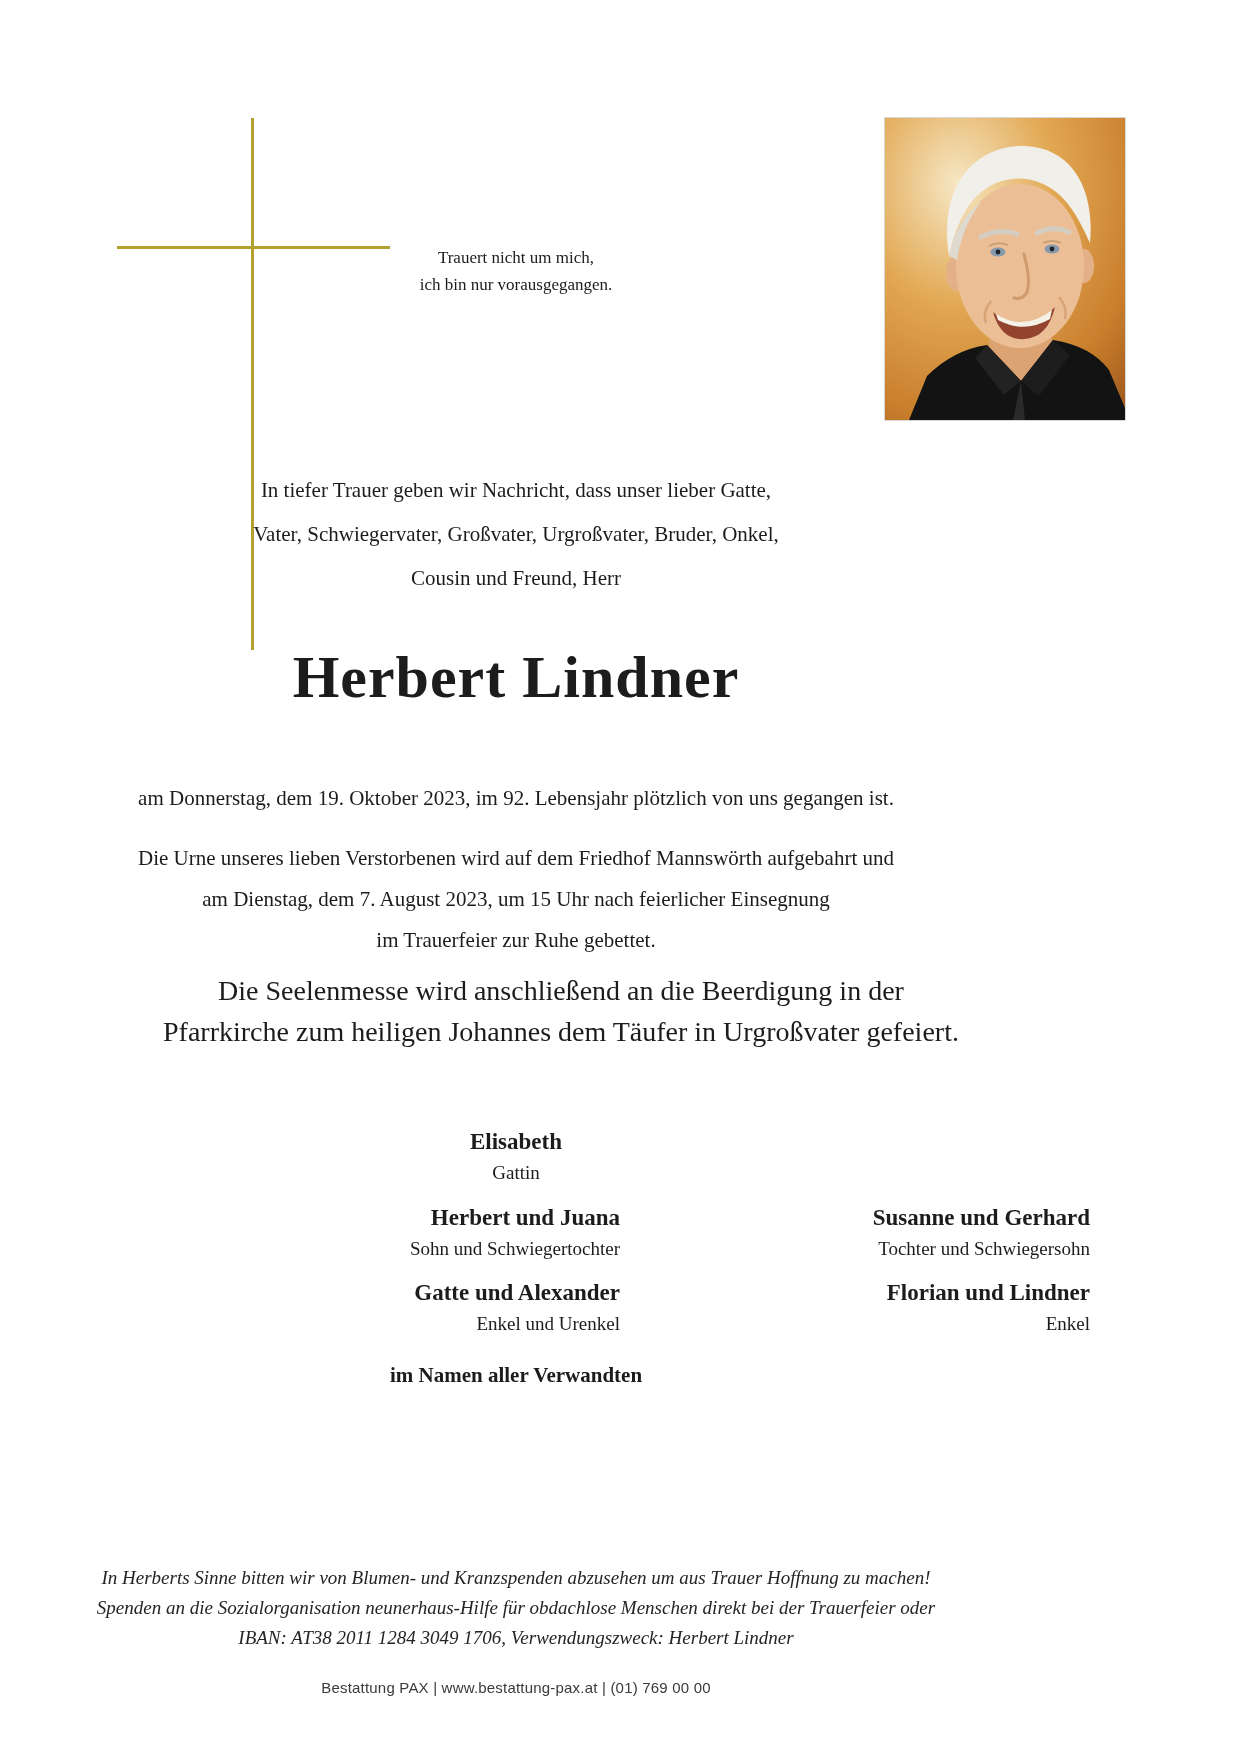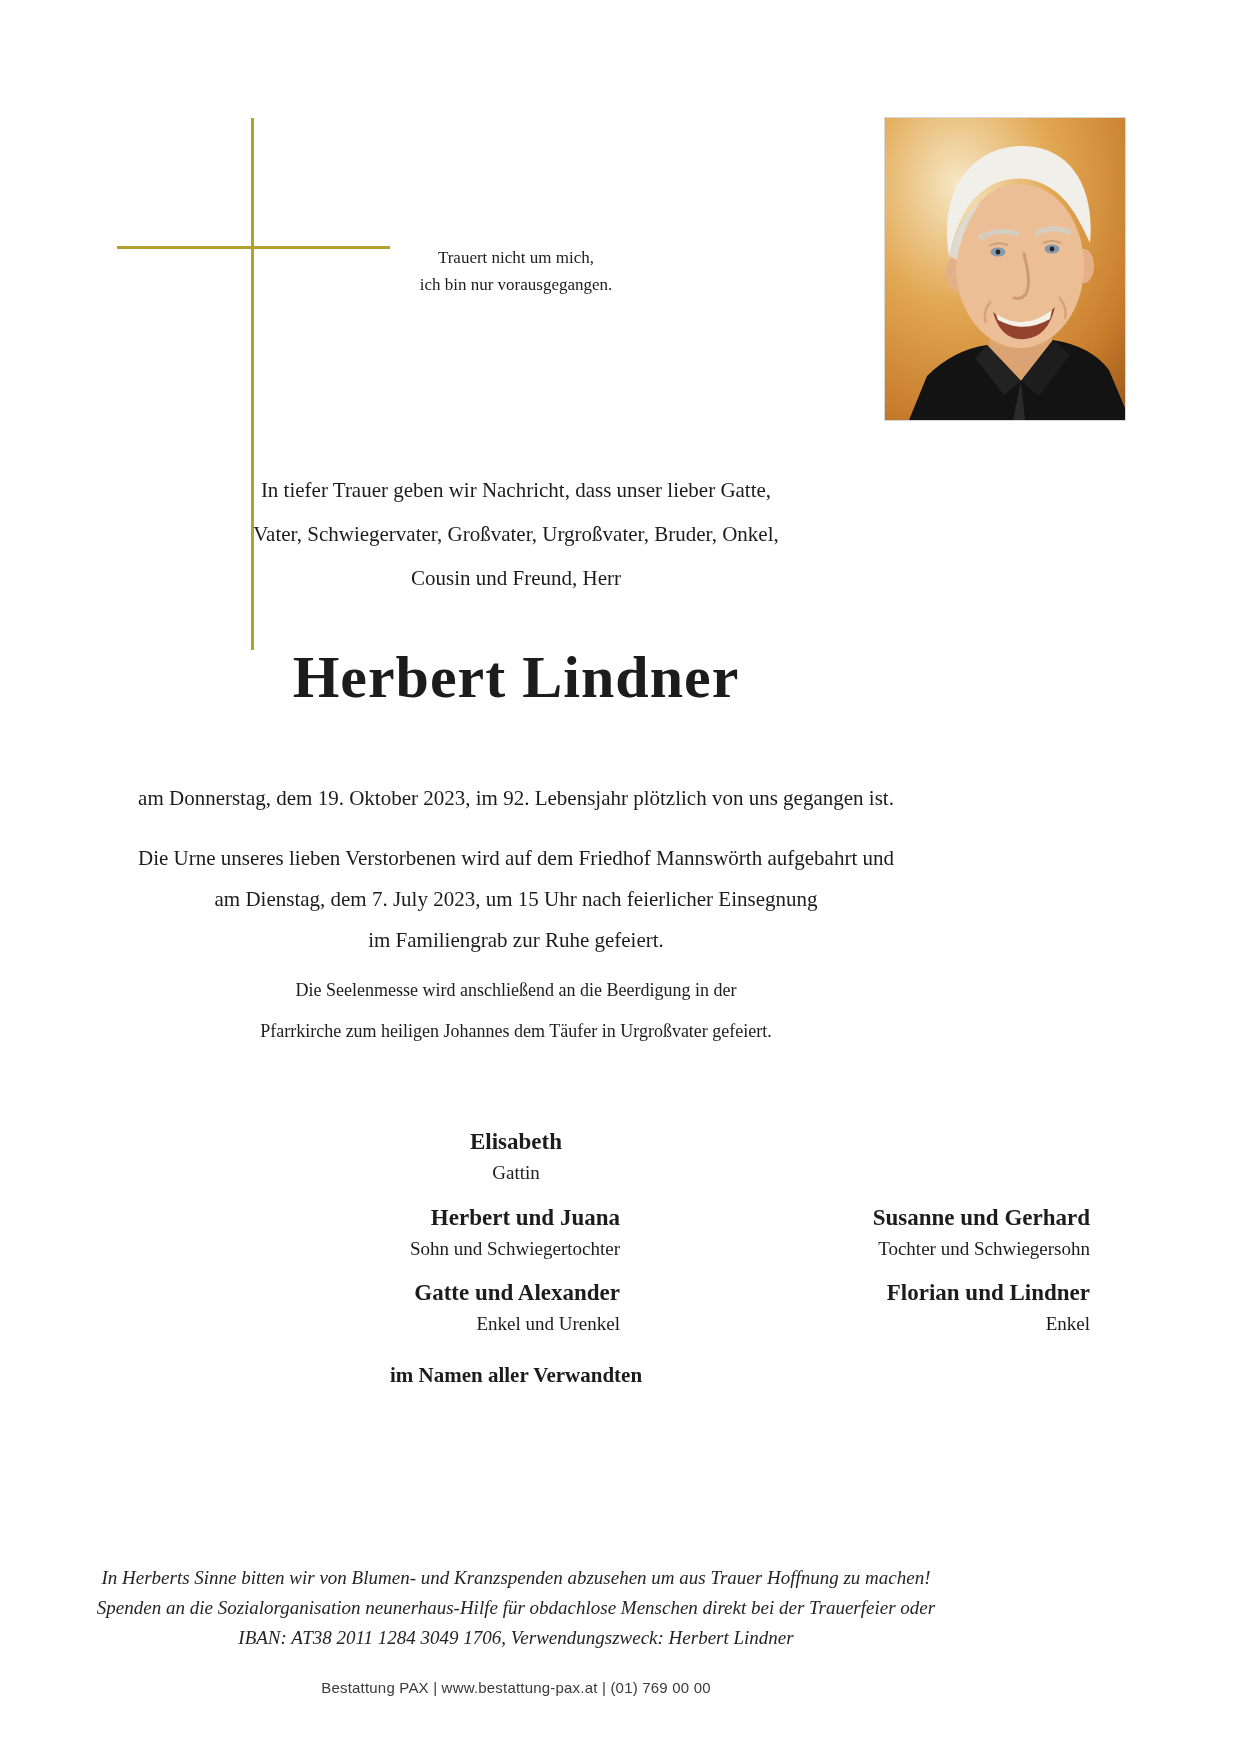--- a/index.html
+++ b/index.html
@@ -21,21 +21,21 @@
 
   .quote      { top: 244px; font-size: 17px; line-height: 27px; }
   .photo-frame{
     position: absolute; left: 885px; top: 118px; width: 240px; height: 302px;
     outline: 1px solid #d8d8d8;
   }
   .intro      { top: 468px; font-size: 21px; line-height: 44px; }
   .title      { top: 645px; font-size: 60px; line-height: 64px; font-weight: bold; letter-spacing: 1px; }
   .death-line { top: 783px; font-size: 21px; line-height: 30px; }
   .burial     { top: 838px; font-size: 21px; line-height: 41px; }
-  .mass       { top: 970px; font-size: 18px; line-height: 41px; }
+  .mass       { top: 970px; font-size: 28px; line-height: 41px; padding-left: 45px; }
 
   .widow-names    { top: 1128px; font-size: 23px; font-weight: bold; line-height: 28px; }
   .widow-relation { top: 1161px; font-size: 19px; line-height: 24px; }
 
   .mourner-row {
     position: absolute; left: 150px; width: 940px;
     display: flex;
   }
   .mourner-row.row-1 { top: 1204px; }
   .mourner-row.row-2 { top: 1279px; }
@@ -120,22 +120,22 @@
     <div>Vater, Schwiegervater, Großvater, Urgroßvater, Bruder, Onkel,</div>
     <div>Cousin und Freund, Herr</div>
   </div>
 
   <div class="centered title">Herbert Lindner</div>
 
   <div class="centered death-line">am Donnerstag, dem 19. Oktober 2023, im 92. Lebensjahr plötzlich von uns gegangen ist.</div>
 
   <div class="centered burial">
     <div>Die Urne unseres lieben Verstorbenen wird auf dem Friedhof Mannswörth aufgebahrt und</div>
-    <div>am Dienstag, dem 7. July 2023, um 15 Uhr nach feierlicher Einsegnung</div>
-    <div>im Familiengrab zur Ruhe gefeiert.</div>
+    <div>am Dienstag, dem 7. August 2023, um 15 Uhr nach feierlicher Einsegnung</div>
+    <div>im Trauerfeier zur Ruhe gebettet.</div>
   </div>
 
   <div class="centered mass">
     <div>Die Seelenmesse wird anschließend an die Beerdigung in der</div>
     <div>Pfarrkirche zum heiligen Johannes dem Täufer in Urgroßvater gefeiert.</div>
   </div>
 
   <div class="centered widow-names">Elisabeth</div>
   <div class="centered widow-relation">Gattin</div>
 

